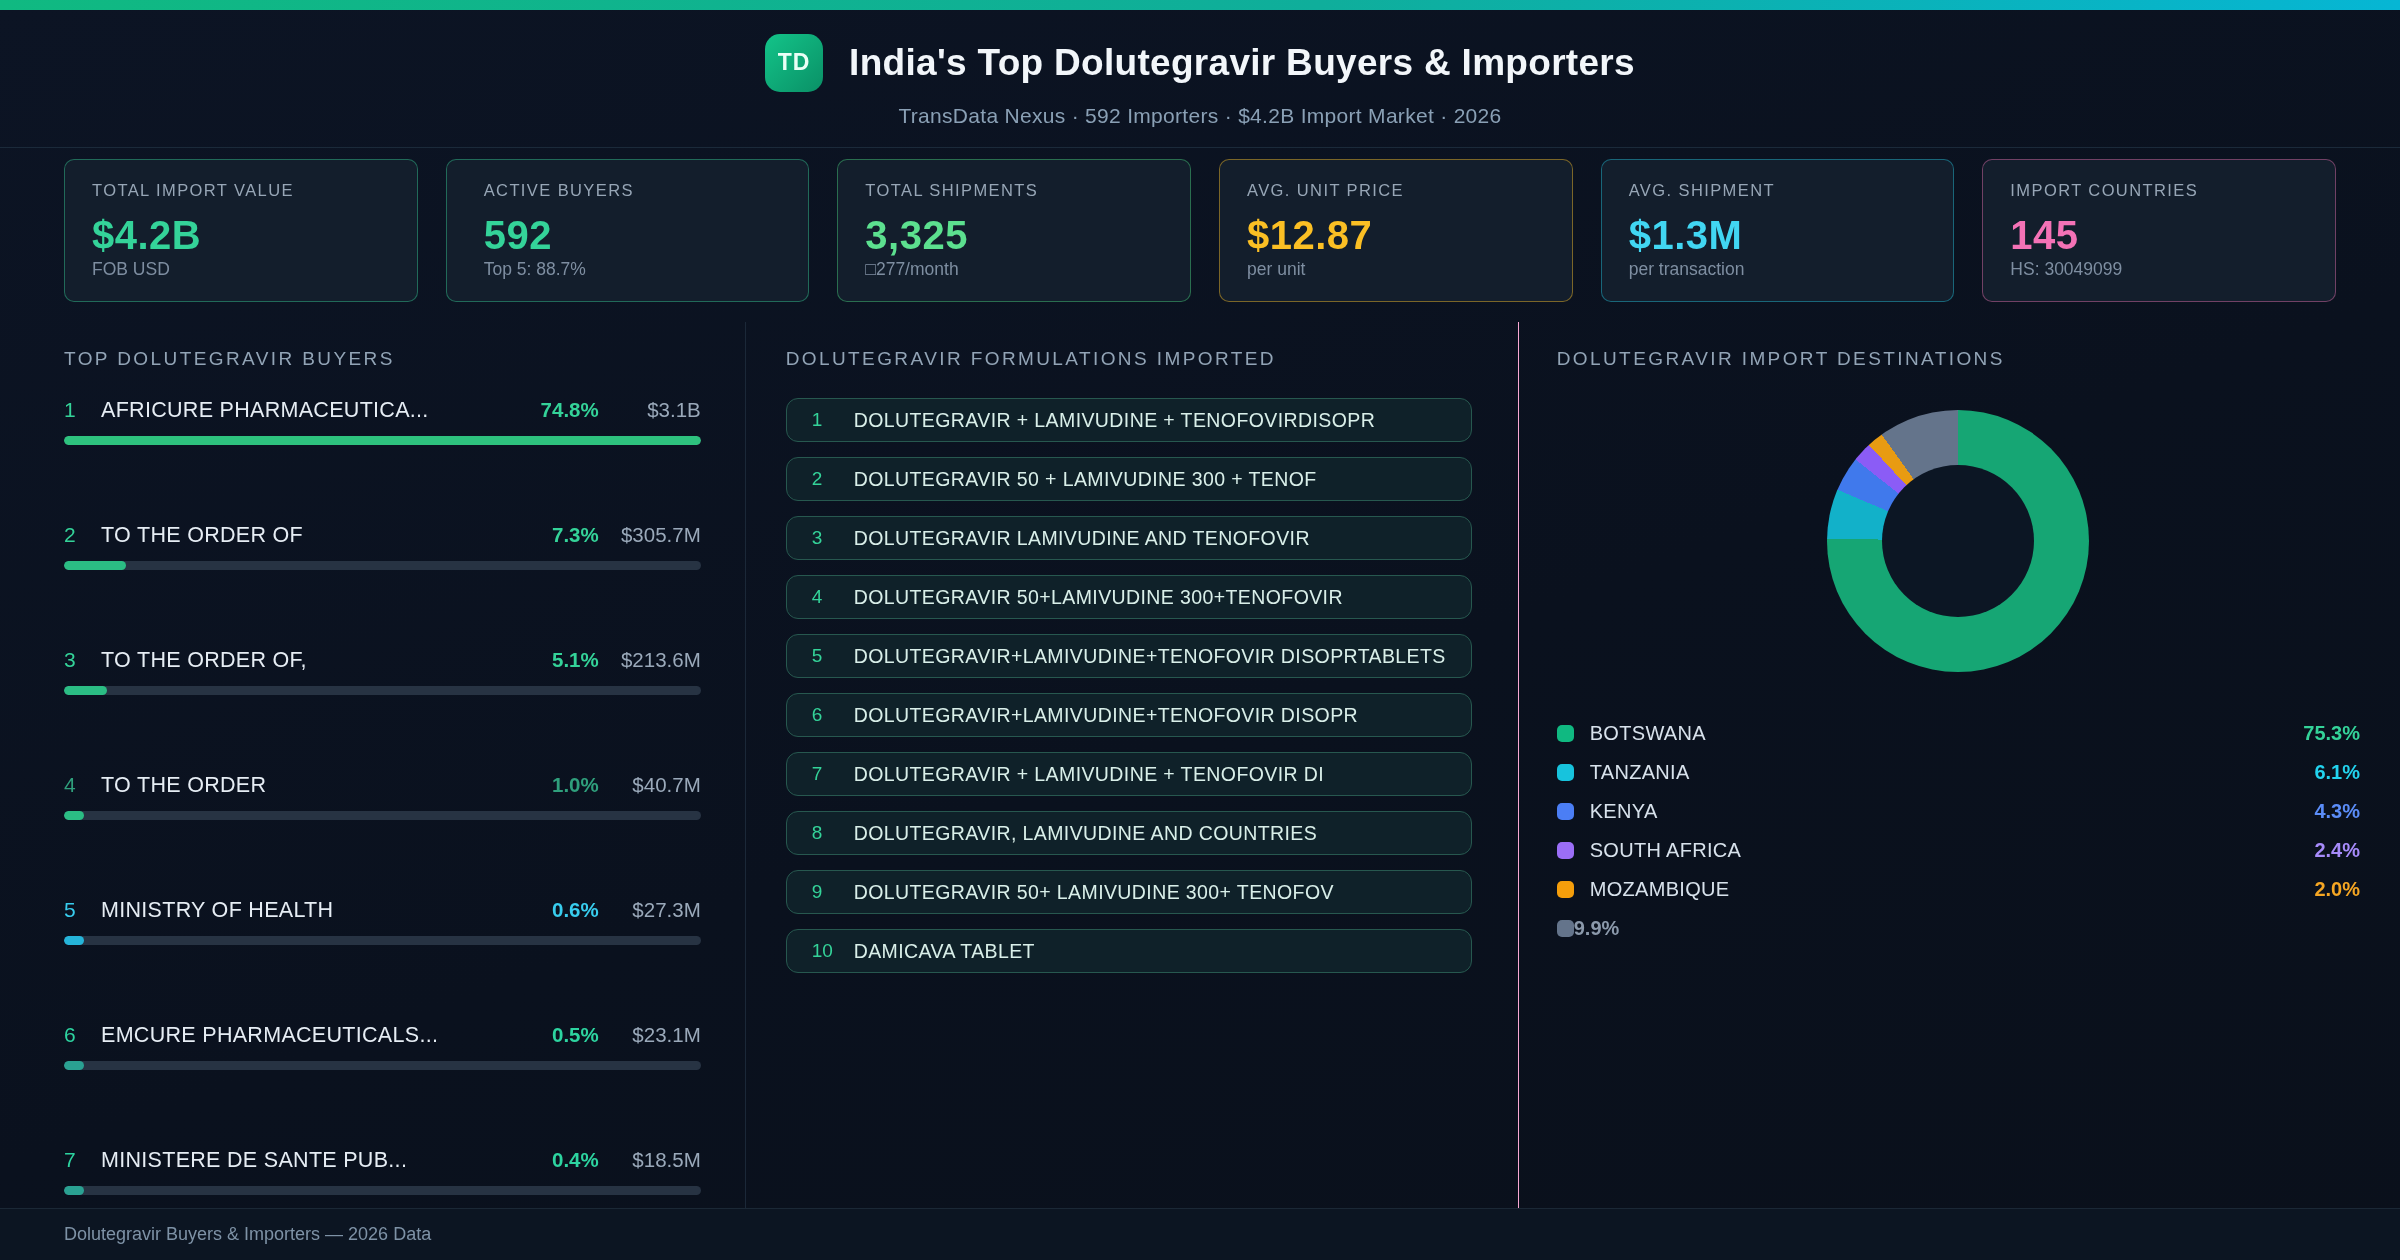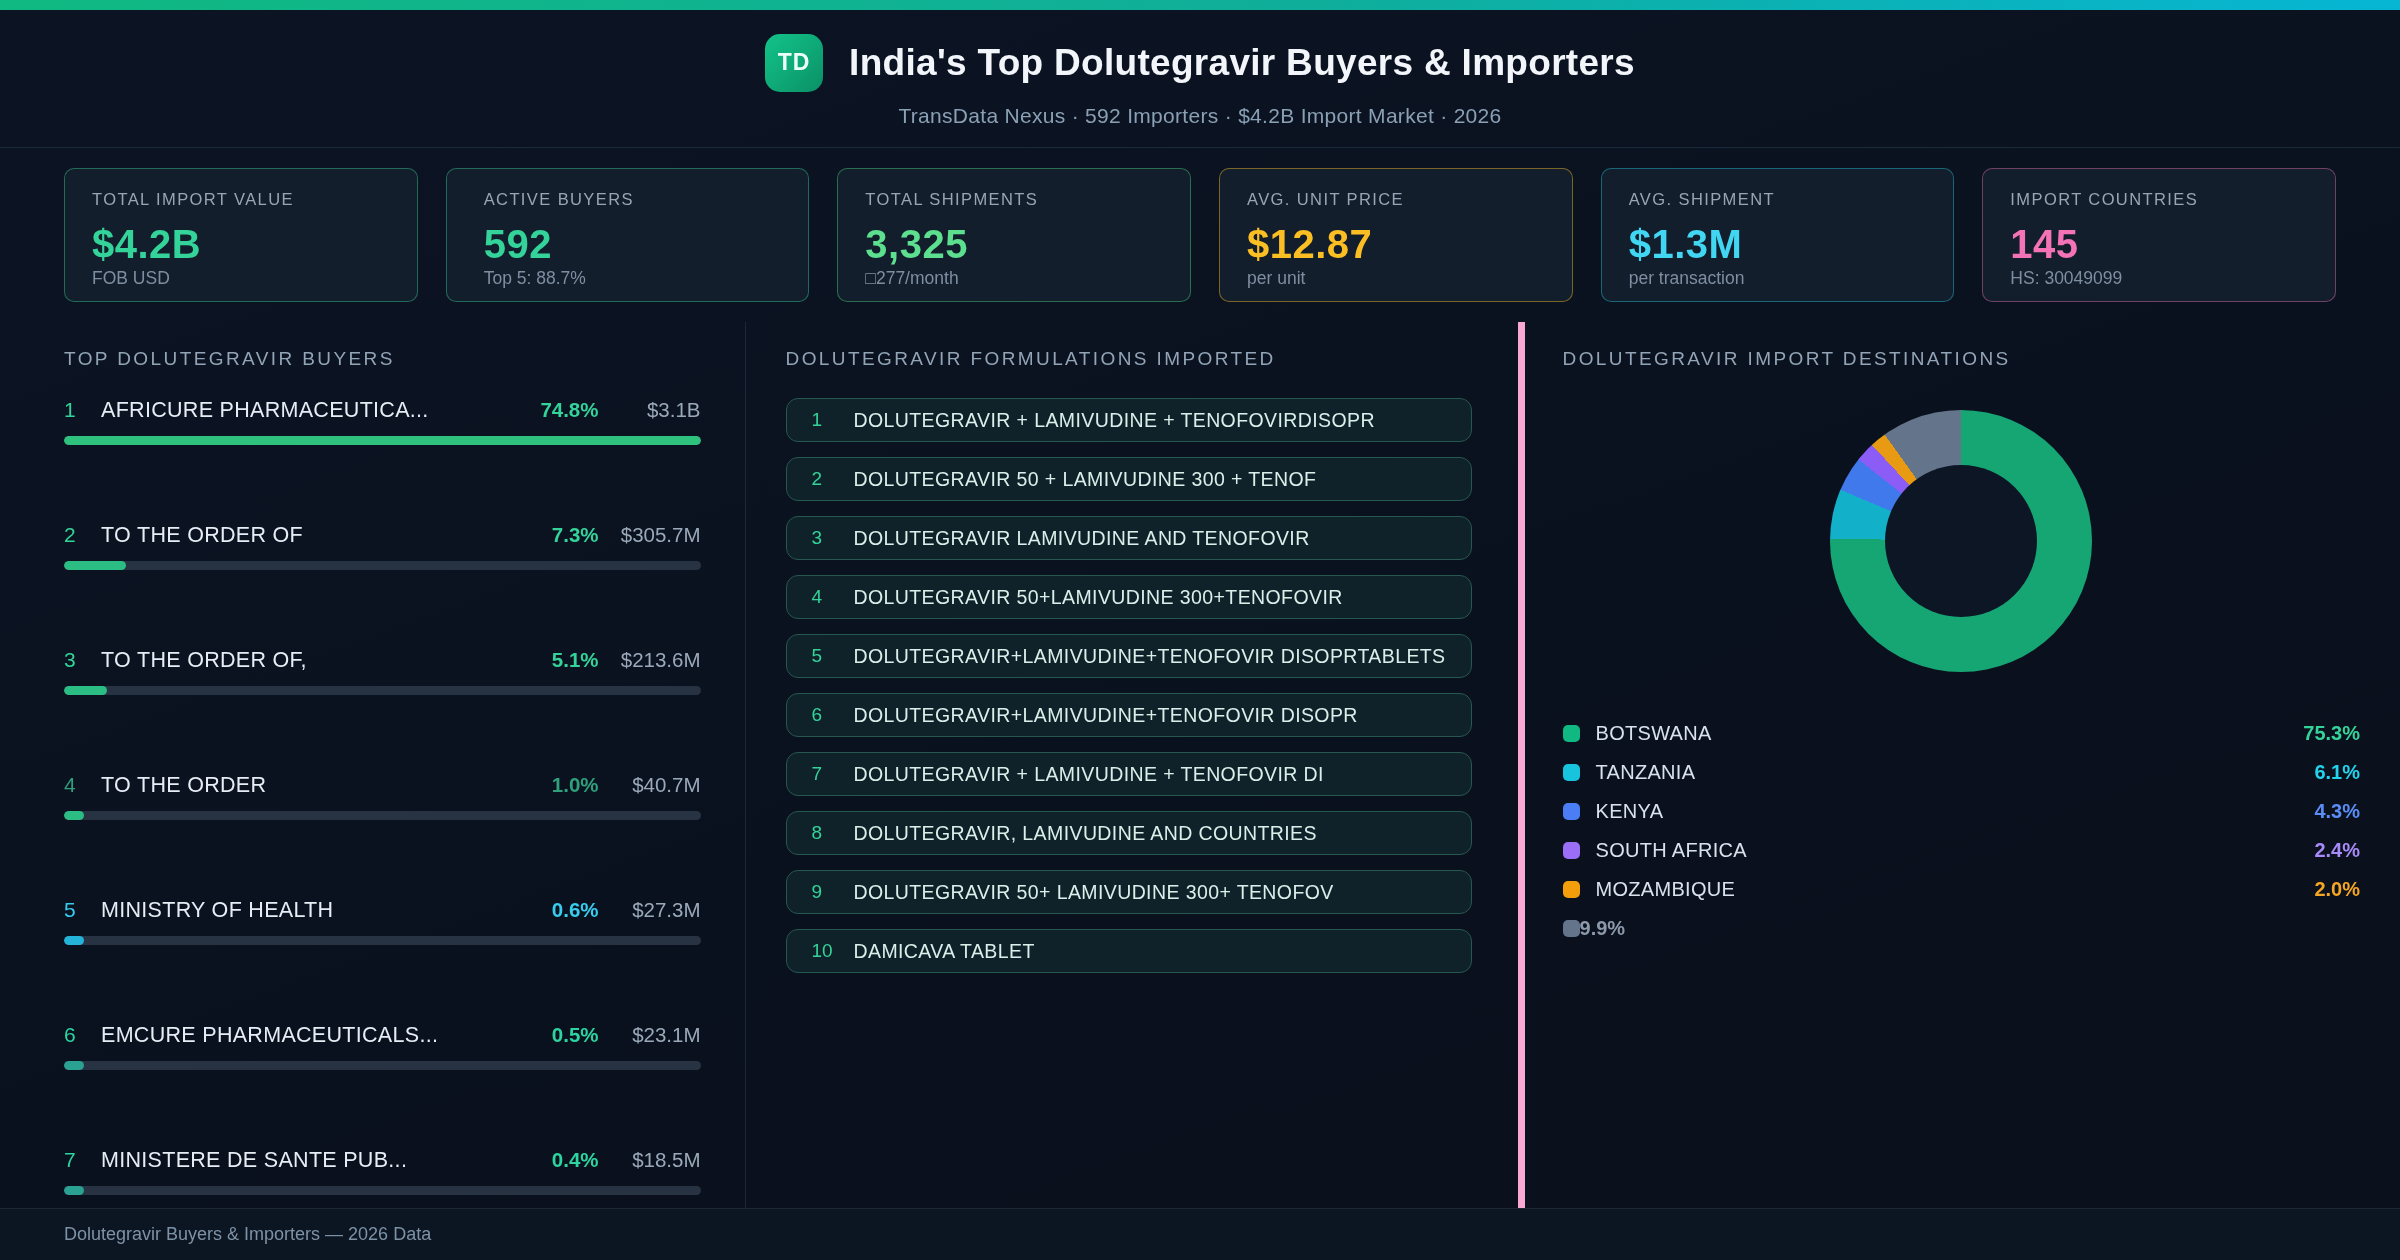--- a/index.html
+++ b/index.html
@@ -19,33 +19,33 @@
     padding-top: 4px; }
   .title-row { display: flex; align-items: center; gap: 26px; }
   .badge { width: 58px; height: 58px; border-radius: 15px;
     background: linear-gradient(135deg, #13c489 0%, #0a9066 100%);
     display: flex; align-items: center; justify-content: center;
     font-size: 23px; font-weight: 700; color: #eafff6; letter-spacing: 1px; }
   .app-title { font-size: 37px; font-weight: 600; color: #f2f6fa; letter-spacing: 0.3px; }
   .app-subtitle { margin-top: 12px; font-size: 21px; color: #8aa0b5; letter-spacing: 0.3px; }
 
   
-  .stats-row { display: flex; gap: 28px; padding: 20px 64px; height: 174px; }
+  .stats-row { display: flex; gap: 28px; padding: 20px 64px; height: 174px; align-items: flex-end; }
   .stat-card { flex: 1; background: #131e2c; border: 1px solid #2c4a5c; border-radius: 10px;
     padding: 21px 27px; display: flex; flex-direction: column; }
   .stat-label { font-size: 16.5px; color: #97a6b6; letter-spacing: 1.4px; }
   .stat-value { font-size: 40px; font-weight: 600; margin-top: 13px; letter-spacing: 0.5px; }
   .stat-sub { font-size: 17.5px; color: #7e8ea1; margin-top: 1px; }
 
   
   .main { flex: 1; display: flex; min-height: 0; }
   .col { position: relative; }
   .col-buyers { width: 800px; padding: 26px 44px 0 64px; }
   .col-formulations { width: 798px; border-left: 1px solid #1b2838; padding: 26px 46px 0 40px; }
-  .col-destinations { width: 952px; border-left: 7px solid #f9a8d4; padding: 26px 40px 0 38px; }
+  .col-destinations { width: 952px; border-left: 1px solid #f9a8d4; padding: 26px 40px 0 38px; }
   .panel-heading { font-size: 19px; color: #92a4b6; letter-spacing: 2.4px; font-weight: 400; }
 
   
   .buyers-list { margin-top: 28px; }
   .buyer-row { margin-bottom: 78px; }
   .buyer-top { display: flex; align-items: baseline; }
   .buyer-rank { width: 37px; font-size: 21px; flex: 0 0 auto; }
   .buyer-name { flex: 1; font-size: 21.5px; color: #e6edf4; letter-spacing: 0.3px;
     white-space: nowrap; overflow: hidden; }
   .buyer-pct { font-size: 20.5px; font-weight: 700; }

